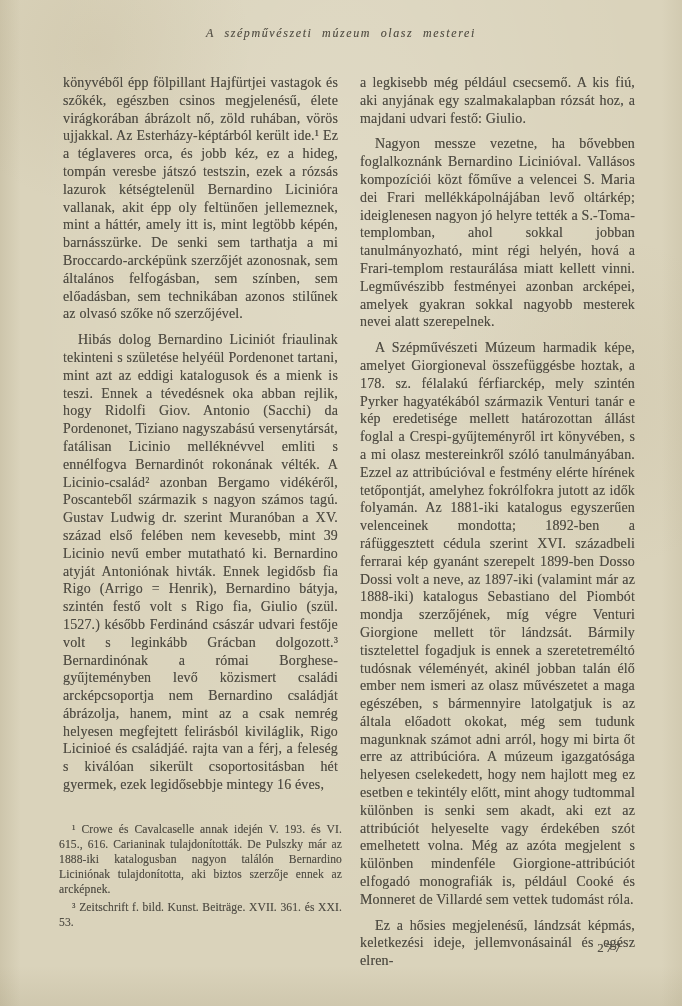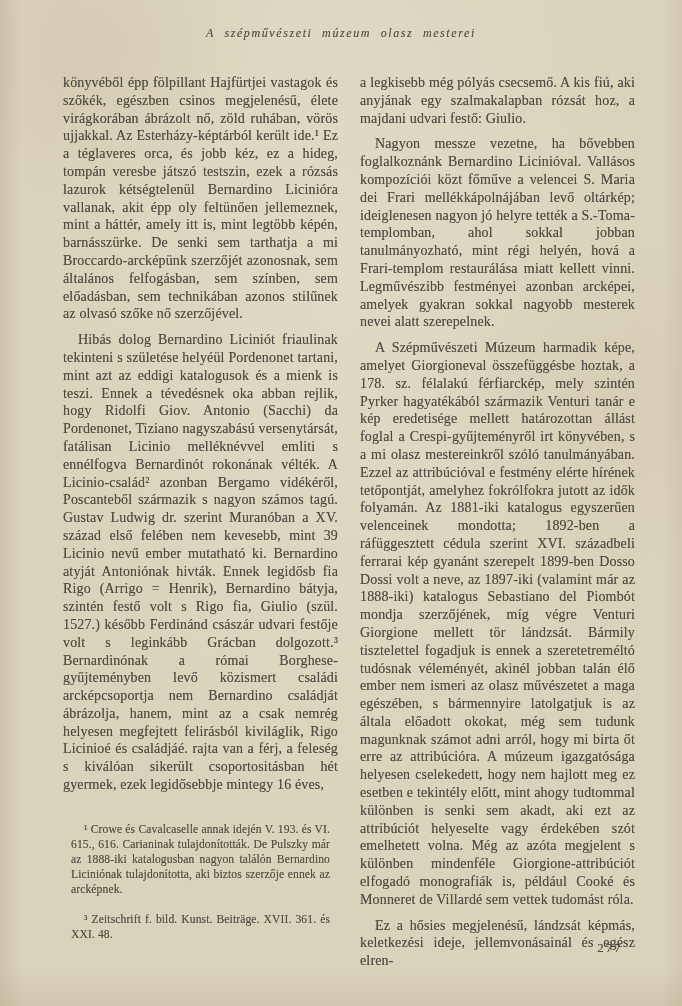--- a/index.html
+++ b/index.html
@@ -51,21 +51,21 @@
   .col-right { left: 352px; }
   .column p { margin: 8px; }
   .column p.indent { text-indent: 15px; }
   .footnotes {
     margin-top: 29px;
     font-size: 11.6px;
     line-height: 14.9px;
     letter-spacing: 0.1px;
     color: #535047;
   }
-  .footnotes p { margin: 16px; text-indent: 13px; }
+  .footnotes p { margin: 4px; text-indent: 13px; }
   .page-number {
     position: absolute;
     top: 940px;
     left: 580px;
     width: 60px;
     text-align: center;
     font-size: 13px;
     letter-spacing: 2px;
     color: #535047;
   }
@@ -80,26 +80,26 @@
 <div class="page">
 
   <div class="running-head">A szépművészeti múzeum olasz mesterei</div>
 
   <div class="column col-left">
     <p>könyvéből épp fölpillant Hajfürtjei vastagok és szőkék, egészben csinos megjelenésű, élete virágkorában ábrázolt nő, zöld ruhában, vörös ujjakkal. Az Esterházy-képtárból került ide.¹ Ez a téglaveres orca, és jobb kéz, ez a hideg, tompán veresbe játszó testszin, ezek a rózsás lazurok kétségtelenül Bernardino Licinióra vallanak, akit épp oly feltünően jellemeznek, mint a háttér, amely itt is, mint legtöbb képén, barnásszürke. De senki sem tarthatja a mi Broccardo-arcképünk szerzőjét azonosnak, sem általános felfogásban, sem színben, sem előadásban, sem technikában azonos stilűnek az olvasó szőke nő szerzőjével.</p>
     <p class="indent">Hibás dolog Bernardino Liciniót friaulinak tekinteni s születése helyéül Pordenonet tartani, mint azt az eddigi katalogusok és a mienk is teszi. Ennek a tévedésnek oka abban rejlik, hogy Ridolfi Giov. Antonio (Sacchi) da Pordenonet, Tiziano nagyszabású versenytársát, fatálisan Licinio melléknévvel emliti s ennélfogva Bernardinót rokonának vélték. A Licinio-család² azonban Bergamo vidékéről, Poscanteből származik s nagyon számos tagú. Gustav Ludwig dr. szerint Muranóban a XV. század első felében nem kevesebb, mint 39 Licinio nevű ember mutatható ki. Bernardino atyját Antoniónak hivták. Ennek legidősb fia Rigo (Arrigo = Henrik), Bernardino bátyja, szintén festő volt s Rigo fia, Giulio (szül. 1527.) később Ferdinánd császár udvari festője volt s leginkább Grácban dolgozott.³ Bernardinónak a római Borghese-gyűjteményben levő közismert családi arcképcsoportja nem Bernardino családját ábrázolja, hanem, mint az a csak nemrég helyesen megfejtett felirásból kiviláglik, Rigo Licinioé és családjáé. rajta van a férj, a feleség s kiválóan sikerült csoportositásban hét gyermek, ezek legidősebbje mintegy 16 éves,</p>
 
     <div class="footnotes">
       <p>¹ Crowe és Cavalcaselle annak idején V. 193. és VI. 615., 616. Carianinak tulajdonították. De Pulszky már az 1888-iki katalogusban nagyon találón Bernardino Liciniónak tulajdonította, aki biztos szerzője ennek az arcképnek.</p>
-      <p>³ Zeitschrift f. bild. Kunst. Beiträge. XVII. 361. és XXI. 48.</p>
+      <p>³ Zeitschrift f. bild. Kunst. Beiträge. XVII. 361. és XXI. 53.</p>
     </div>
   </div>
 
   <div class="column col-right">
-    <p>a legkisebb még pólyás csecsemő. A kis fiú, aki anyjának egy szalmakalapban rózsát hoz, a majdani udvari festő: Giulio.</p>
+    <p>a legkisebb még például csecsemő. A kis fiú, aki anyjának egy szalmakalapban rózsát hoz, a majdani udvari festő: Giulio.</p>
     <p class="indent">Nagyon messze vezetne, ha bővebben foglalkoznánk Bernardino Licinióval. Vallásos kompozíciói közt főműve a velencei S. Maria dei Frari mellékkápolnájában levő oltárkép; ideiglenesen nagyon jó helyre tették a S.-Toma-templomban, ahol sokkal jobban tanulmányozható, mint régi helyén, hová a Frari-templom restaurálása miatt kellett vinni. Legművészibb festményei azonban arcképei, amelyek gyakran sokkal nagyobb mesterek nevei alatt szerepelnek.</p>
     <p class="indent">A Szépművészeti Múzeum harmadik képe, amelyet Giorgioneval összefüggésbe hoztak, a 178. sz. félalakú férfiarckép, mely szintén Pyrker hagyatékából származik Venturi tanár e kép eredetisége mellett határozottan állást foglal a Crespi-gyűjteményről irt könyvében, s a mi olasz mestereinkről szóló tanulmányában. Ezzel az attribúcióval e festmény elérte hírének tetőpontját, amelyhez fokrólfokra jutott az idők folyamán. Az 1881-iki katalogus egyszerűen velenceinek mondotta; 1892-ben a ráfüggesztett cédula szerint XVI. századbeli ferrarai kép gyanánt szerepelt 1899-ben Dosso Dossi volt a neve, az 1897-iki (valamint már az 1888-iki) katalogus Sebastiano del Piombót mondja szerzőjének, míg végre Venturi Giorgione mellett tör lándzsát. Bármily tisztelettel fogadjuk is ennek a szeretetreméltó tudósnak véleményét, akinél jobban talán élő ember nem ismeri az olasz művészetet a maga egészében, s bármennyire latolgatjuk is az általa előadott okokat, még sem tudunk magunknak számot adni arról, hogy mi birta őt erre az attribúcióra. A múzeum igazgatósága helyesen cselekedett, hogy nem hajlott meg ez esetben e tekintély előtt, mint ahogy tudtommal különben is senki sem akadt, aki ezt az attribúciót helyeselte vagy érdekében szót emelhetett volna. Még az azóta megjelent s különben mindenféle Giorgione-attribúciót elfogadó monografiák is, például Cooké és Monneret de Villardé sem vettek tudomást róla.</p>
     <p class="indent">Ez a hősies megjelenésű, lándzsát képmás, keletkezési ideje, jellemvonásainál és egész elren-</p>
   </div>
 
   <div class="page-number">277</div>
 
 </div>
 
 </body></html>

